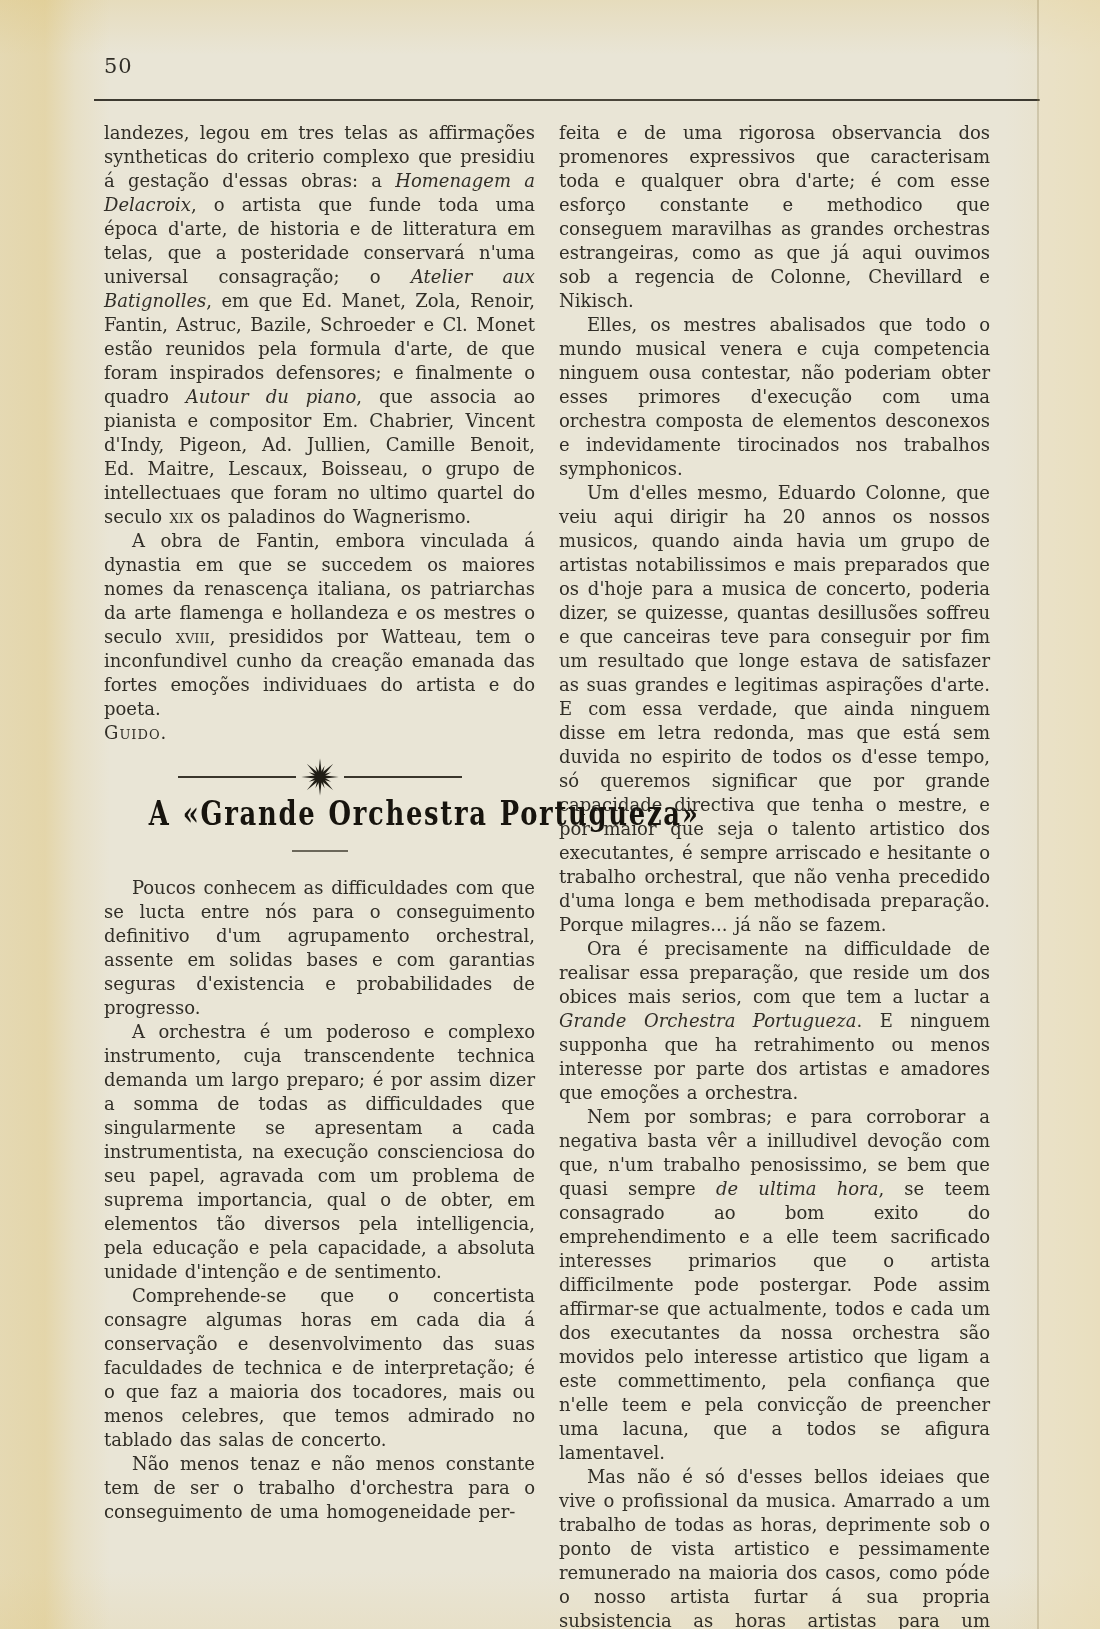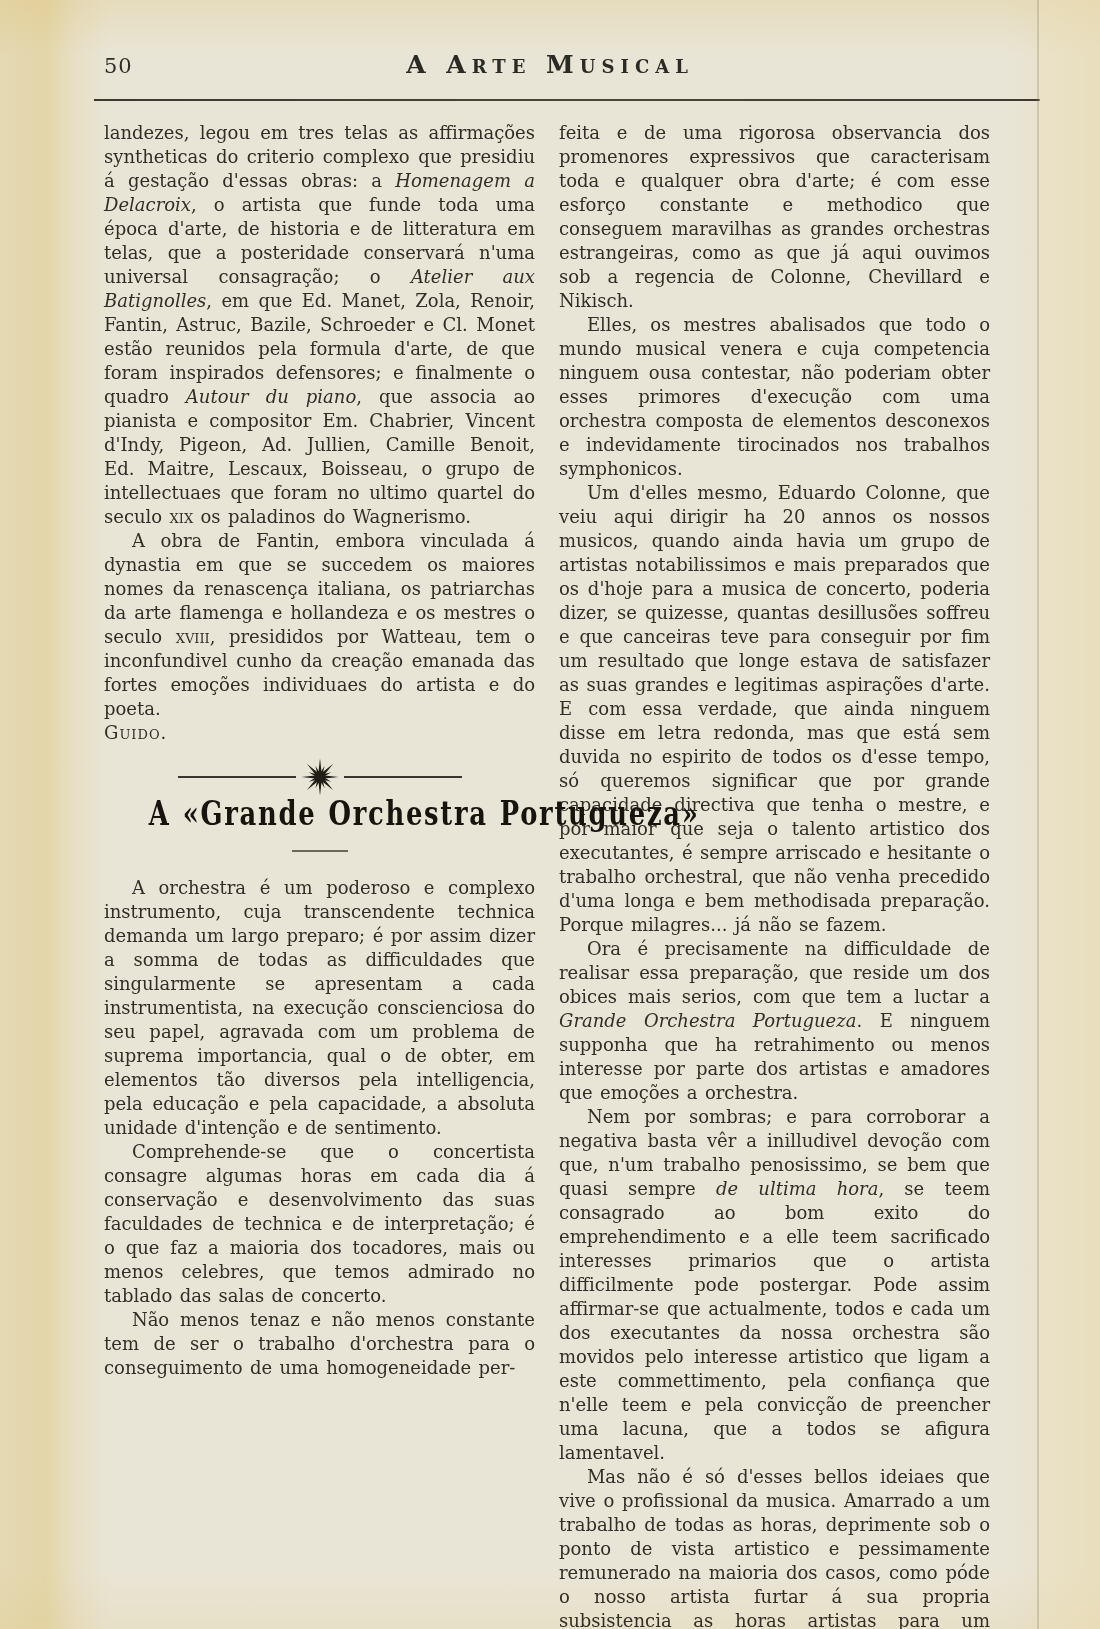--- a/index.html
+++ b/index.html
@@ -54,21 +54,20 @@
     font-family:"DejaVu Serif", serif;}
   .section-rule{width:56px;height:2px;background:#6b675a;margin:16px auto 0 auto;}
   .first-par-space{height:24px;}
 </style>
 </head>
 <body>
 
 <div class="page">
 
   <div class="page-number">50</div>
-  <div class="journal-title">A Arte Musical</div>
   <div class="header-rule"></div>
 
   <div class="columns">
 
     <div class="col">
       <div>
           <p class="par"><span class="seg-r">landezes, legou em tres telas as affirmações syntheticas do criterio complexo que presidiu á gestação d'essas obras: a </span><span class="seg-i">Homenagem a Delacroix</span><span class="seg-r">, o artista que funde toda uma época d'arte, de historia e de litteratura em telas, que a posteridade conservará n'uma universal consagração; o </span><span class="seg-i">Atelier aux Batignolles</span><span class="seg-r">, em que Ed. Manet, Zola, Renoir, Fantin, Astruc, Bazile, Schroeder e Cl. Monet estão reunidos pela formula d'arte, de que foram inspirados defensores; e finalmente o quadro </span><span class="seg-i">Autour du piano</span><span class="seg-r">, que associa ao pianista e compositor Em. Chabrier, Vincent d'Indy, Pigeon, Ad. Jullien, Camille Benoit, Ed. Maitre, Lescaux, Boisseau, o grupo de intellectuaes que foram no ultimo quartel do seculo </span><span class="seg-sc">xix</span><span class="seg-r"> os paladinos do Wagnerismo.</span></p>
           <p class="par ind"><span class="seg-r">A obra de Fantin, embora vinculada á dynastia em que se succedem os maiores nomes da renascença italiana, os patriarchas da arte flamenga e hollandeza e os mestres o seculo </span><span class="seg-sc">xviii</span><span class="seg-r">, presididos por Watteau, tem o inconfundivel cunho da creação emanada das fortes emoções individuaes do artista e do poeta.</span></p>
         </div>
       <p class="signature">Guido.</p>
@@ -99,20 +98,21 @@
           </g>
         </svg>
         <span class="bar"></span>
       </div>
 
       <h1 class="article-title"><span class="scale">A «Grande Orchestra Portugueza»</span></h1>
       <div class="section-rule"></div>
       <div class="first-par-space"></div>
 
       <div>
+          <p class="par ind"><span class="seg-r">Poucos conhecem as difficuldades com que se lucta entre nós para o conseguimento definitivo d'um agrupamento orchestral, assente em solidas bases e com garantias seguras d'existencia e probabilidades de progresso.</span></p>
           <p class="par ind"><span class="seg-r">A orchestra é um poderoso e complexo instrumento, cuja transcendente technica demanda um largo preparo; é por assim dizer a somma de todas as difficuldades que singularmente se apresentam a cada instrumentista, na execução conscienciosa do seu papel, agravada com um problema de suprema importancia, qual o de obter, em elementos tão diversos pela intelligencia, pela educação e pela capacidade, a absoluta unidade d'intenção e de sentimento.</span></p>
           <p class="par ind"><span class="seg-r">Comprehende-se que o concertista consagre algumas horas em cada dia á conservação e desenvolvimento das suas faculdades de technica e de interpretação; é o que faz a maioria dos tocadores, mais ou menos celebres, que temos admirado no tablado das salas de concerto.</span></p>
           <p class="par ind"><span class="seg-r">Não menos tenaz e não menos constante tem de ser o trabalho d'orchestra para o conseguimento de uma homogeneidade per-</span></p>
         </div>
     </div>
 
     <div class="col">
       <div>
           <p class="par"><span class="seg-r">feita e de uma rigorosa observancia dos promenores expressivos que caracterisam toda e qualquer obra d'arte; é com esse esforço constante e methodico que conseguem maravilhas as grandes orchestras estrangeiras, como as que já aqui ouvimos sob a regencia de Colonne, Chevillard e Nikisch.</span></p>
           <p class="par ind"><span class="seg-r">Elles, os mestres abalisados que todo o mundo musical venera e cuja competencia ninguem ousa contestar, não poderiam obter esses primores d'execução com uma orchestra composta de elementos desconexos e indevidamente tirocinados nos trabalhos symphonicos.</span></p>

